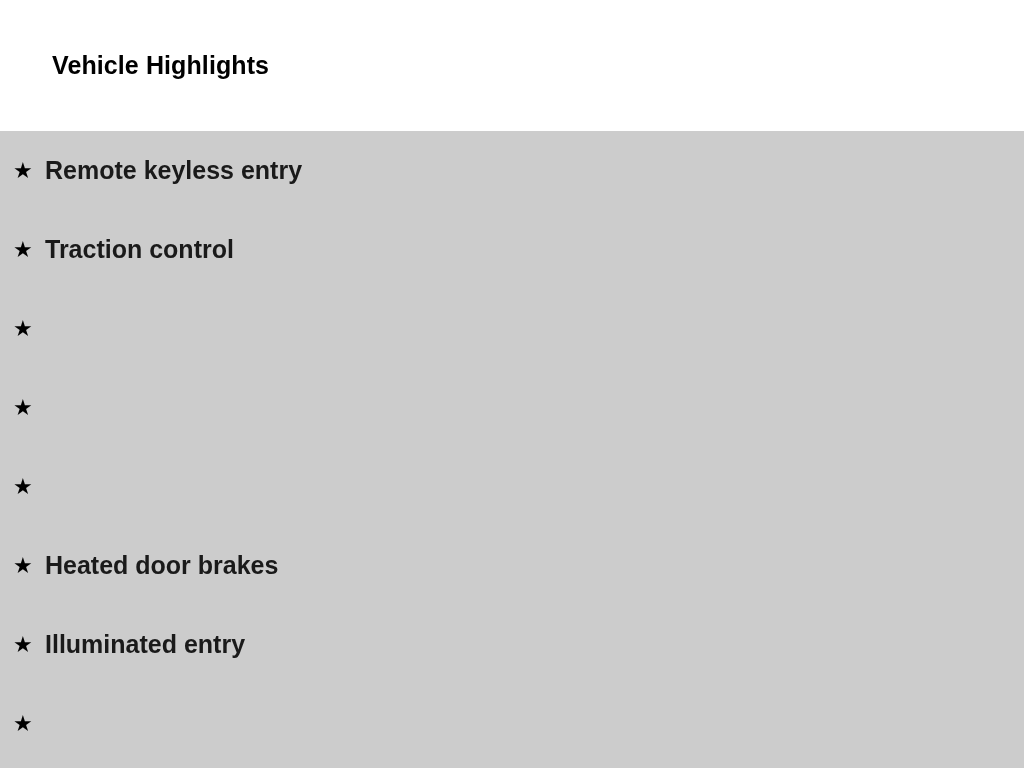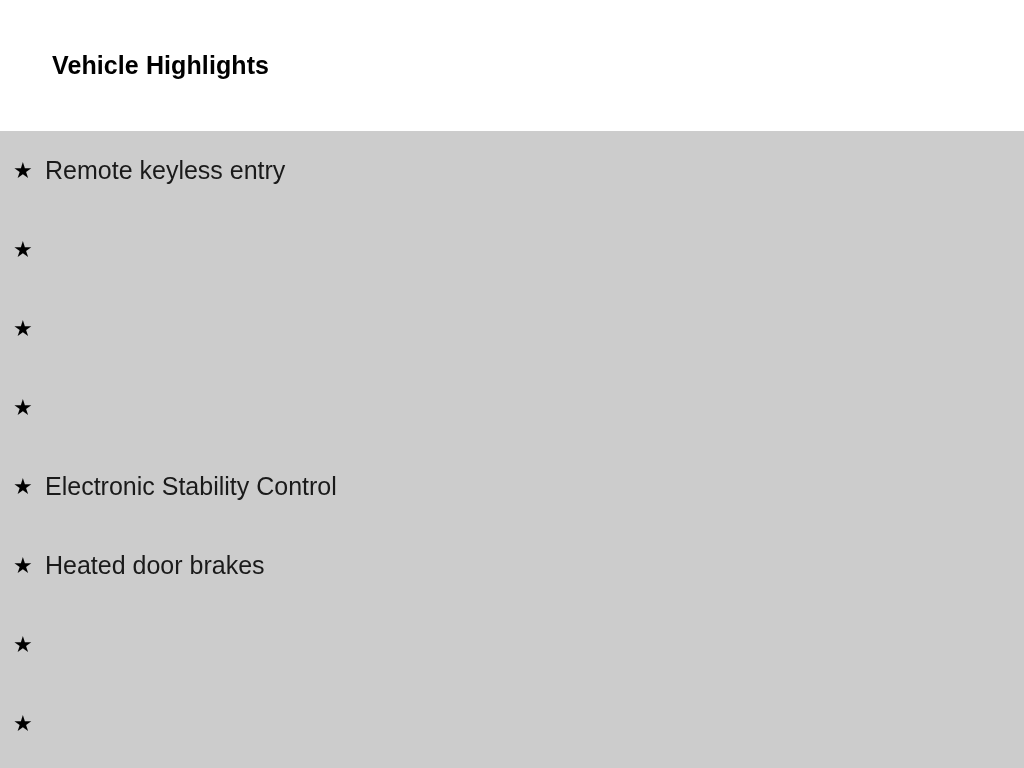--- a/index.html
+++ b/index.html
@@ -75,21 +75,21 @@
     color: #000000;
     text-align: left;
   }
   .highlight-label {
     position: absolute;
     left: 45px;
     top: 0;
     height: 79px;
     line-height: 79px;
     font-size: 25px;
-    font-weight: normal;
+    font-weight: bold;
     color: #1a1a1a;
     white-space: nowrap;
   }
 </style>
 </head>
 <body>
 
 <div class="page">
 
   <div class="header">
@@ -99,42 +99,43 @@
   <div class="highlights-panel">
     <ul class="highlights-list">
 
       <li class="highlight-item">
         <span class="bullet-star">★</span>
         <span class="highlight-label">Remote keyless entry</span>
       </li>
 
       <li class="highlight-item">
         <span class="bullet-star">★</span>
+        <span class="highlight-label">Traction control</span>
       </li>
 
       <li class="highlight-item">
         <span class="bullet-star">★</span>
       </li>
 
       <li class="highlight-item">
         <span class="bullet-star">★</span>
       </li>
 
       <li class="highlight-item">
         <span class="bullet-star">★</span>
-        <span class="highlight-label">Electronic Stability Control</span>
       </li>
 
       <li class="highlight-item">
         <span class="bullet-star">★</span>
         <span class="highlight-label">Heated door brakes</span>
       </li>
 
       <li class="highlight-item">
         <span class="bullet-star">★</span>
+        <span class="highlight-label">Illuminated entry</span>
       </li>
 
       <li class="highlight-item">
         <span class="bullet-star">★</span>
       </li>
 
     </ul>
   </div>
 
 </div>

